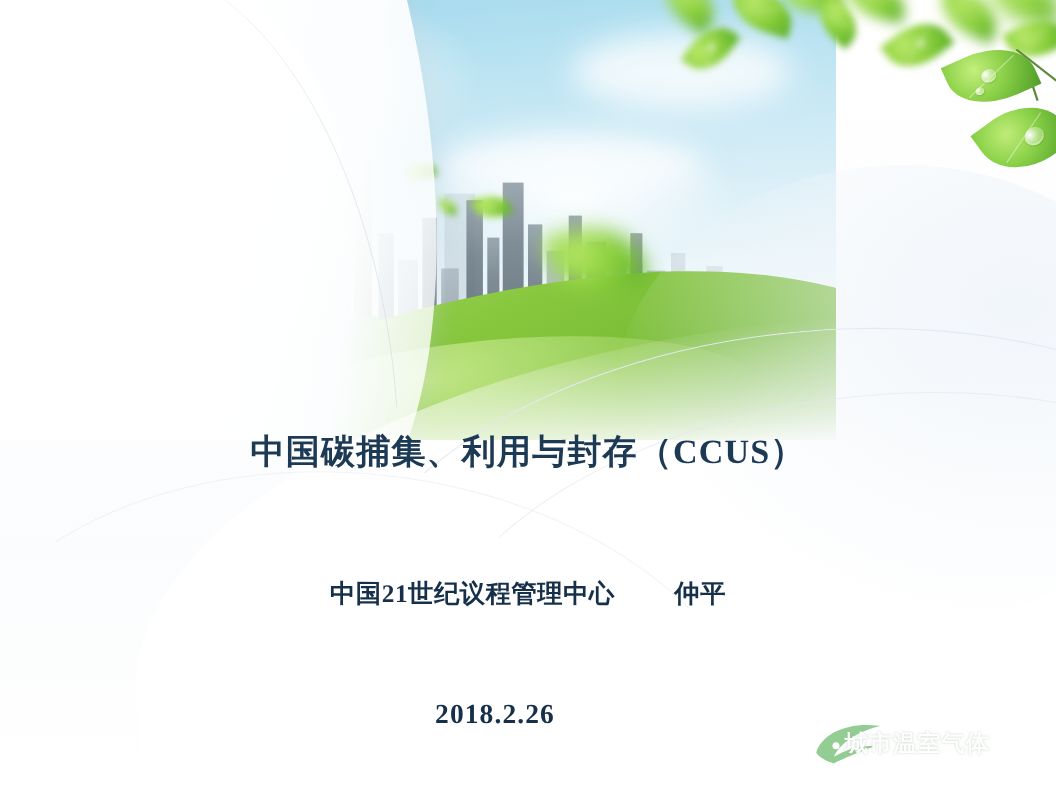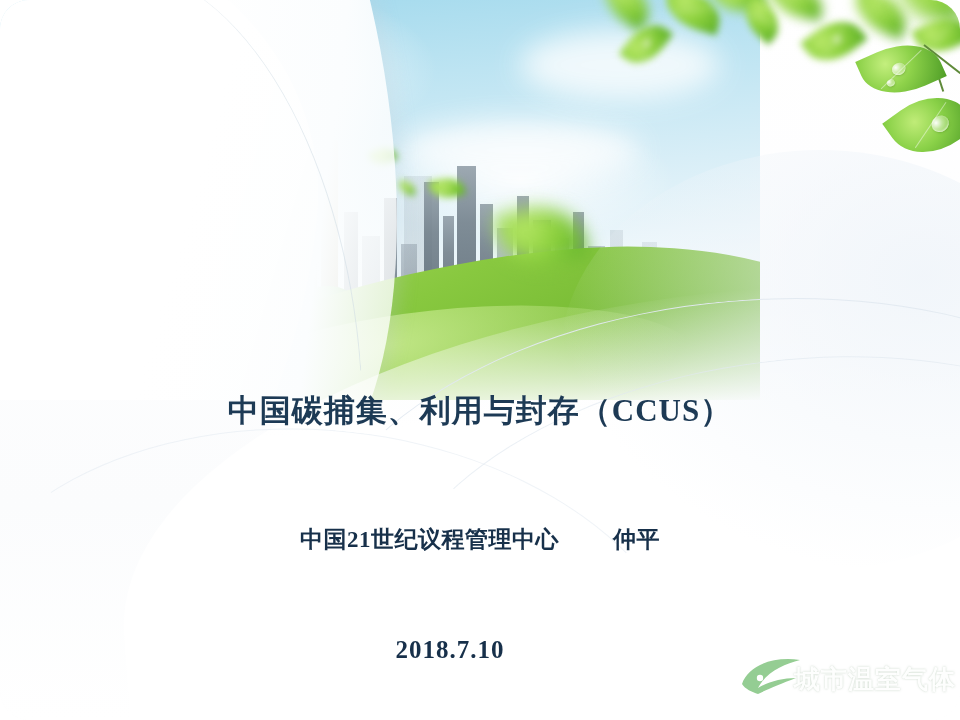--- a/index.html
+++ b/index.html
@@ -9,21 +9,20 @@
     background: #ffffff;
   }
   #slide {
     position: relative;
     width: 960px;
     height: 720px;
     overflow: hidden;
     background: #fdfdfd;
     font-family: "Liberation Serif", "DejaVu Serif", serif;
     user-select: none;
-    border-radius: 29px;
   }
 
   
   .bg-base {
     position: absolute;
     inset: 0;
     background: linear-gradient(180deg, #ffffff 0%, #fdfdfe 45%, #fbfcfd 70%, #ffffff 100%);
   }
 
   
@@ -294,24 +293,24 @@
     color: #17304a;
     font-size: 25px;
     font-weight: 600;
     letter-spacing: 1px;
     font-family: "Liberation Serif", "DejaVu Serif", serif;
   }
 
   
   .wm-white {
     position: absolute;
-    left: 794px;
+    left: 768px;
     top: 662px;
     font-family: "Liberation Sans", "DejaVu Sans", sans-serif;
-    font-size: 26px;
+    font-size: 21px;
     font-weight: 700;
     color: rgba(255,255,255,0.96);
     letter-spacing: 1px;
     text-shadow: 0 0 2px rgba(140,170,140,0.5);
     z-index: 8;
   }
   .wm-logo {
     position: absolute;
     left: 738px;
     top: 650px;
@@ -521,21 +520,21 @@
   </div>
 
   <div class="title-block">
     <div class="title-line">中国碳捕集、利用与封存（CCUS）</div>
   </div>
 
   <div class="presenter">
     <span>中国21世纪议程管理中心</span><span class="name">仲平</span>
   </div>
 
-  <div class="date-line">2018.7.10</div>
+  <div class="date-line">2018.2.26</div>
 
   <div class="wm-white">城市温室气体</div>
 
   <div class="wm-logo">
     <svg class="wm-swoosh" viewBox="0 0 74 42">
       <path d="M4 30 C 10 12, 34 2, 62 6 C 46 10, 28 18, 20 34 C 30 28, 44 24, 58 24 C 42 30, 28 36, 20 40 C 14 38, 7 35, 4 30 Z" fill="#8cc98a"></path>
       <circle cx="22" cy="24" r="3.2" fill="#ffffff"></circle>
     </svg>
   </div>
 

